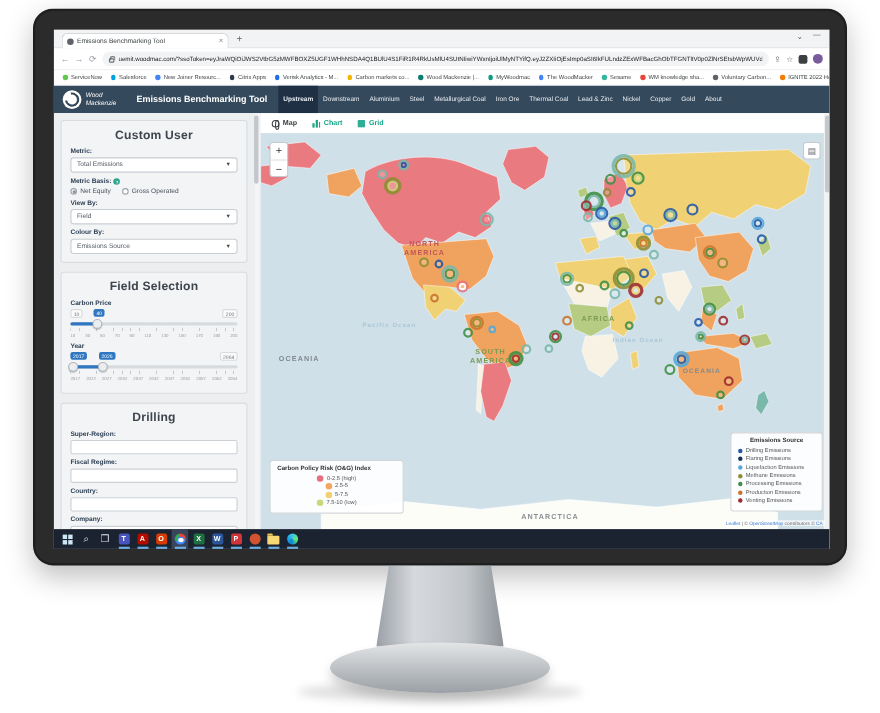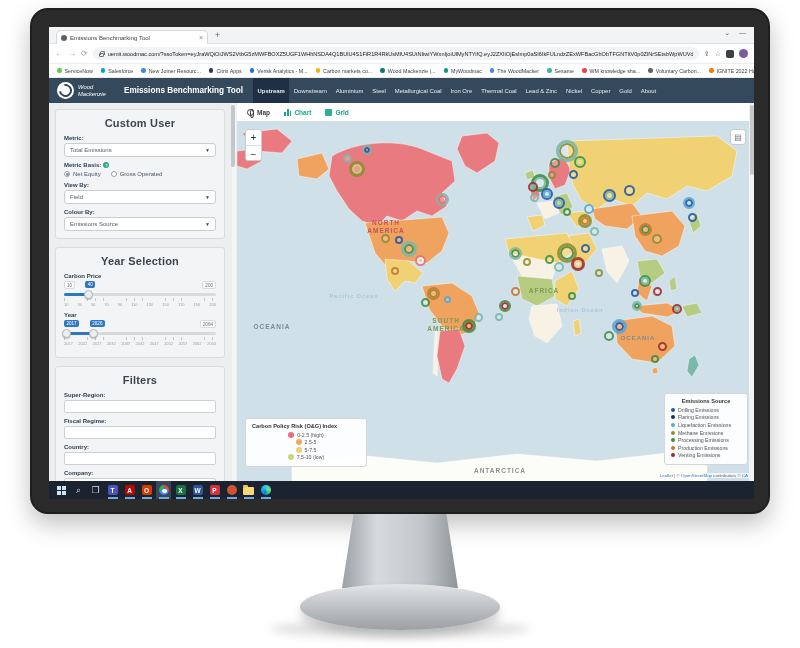--- a/index.html
+++ b/index.html
@@ -278,21 +278,21 @@
               <span class="caret">▼</span>
           </div>
           <div class="fld-label">Colour By:</div>
           <div class="select">
             <span>Emissions Source</span>
               <span class="caret">▼</span>
           </div>
         </div>
 
         <div class="card">
-          <h2>Year Selection</h2>
+          <h2>Field Selection</h2>
 
           <div class="fld-label">Carbon Price</div>
           <div class="slider-wrap">
             <div class="sl-ends">
               <span class="minmax">10</span>
               <span class="val-badge" style="left:14%">40</span>
               <span class="minmax">200</span>
             </div>
             <div class="track">
                 <div class="fill" style="left:0;width:16%"></div>
@@ -337,21 +337,21 @@
                 <span>2047</span>
                 <span>2052</span>
                 <span>2057</span>
                 <span>2062</span>
                 <span>2064</span>
               </div>
           </div>
         </div>
 
         <div class="card" style="height:150px">
-          <h2>Filters</h2>
+          <h2>Drilling</h2>
           <div id="filter-fields">
               <div class="fld-label">Super-Region:</div>
               <div class="input"></div>
               <div class="fld-label">Fiscal Regime:</div>
               <div class="input"></div>
               <div class="fld-label">Country:</div>
               <div class="input"></div>
               <div class="fld-label">Company:</div>
               <div class="input"></div>
             </div>

